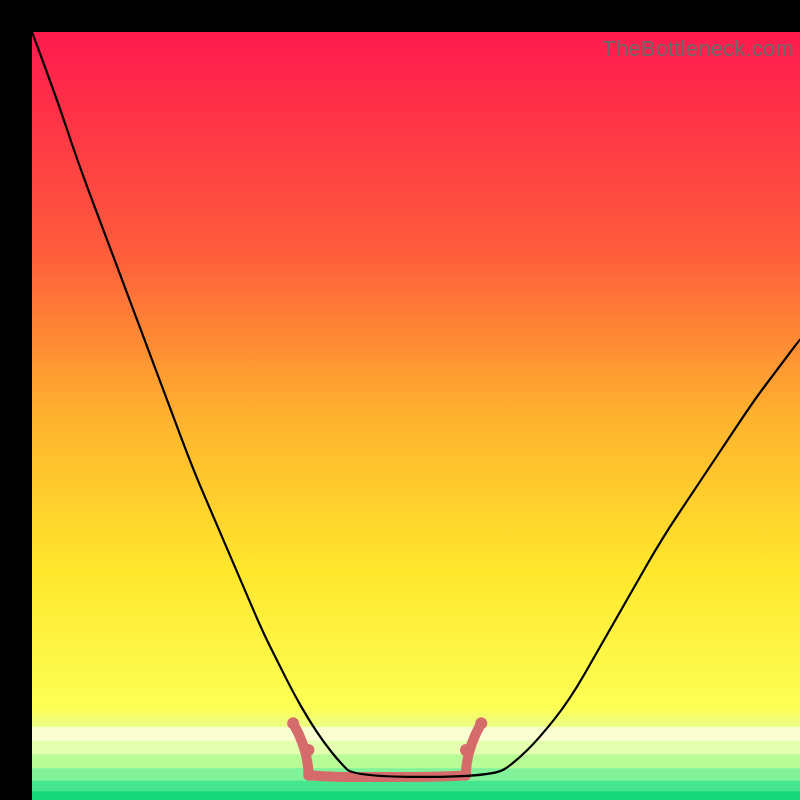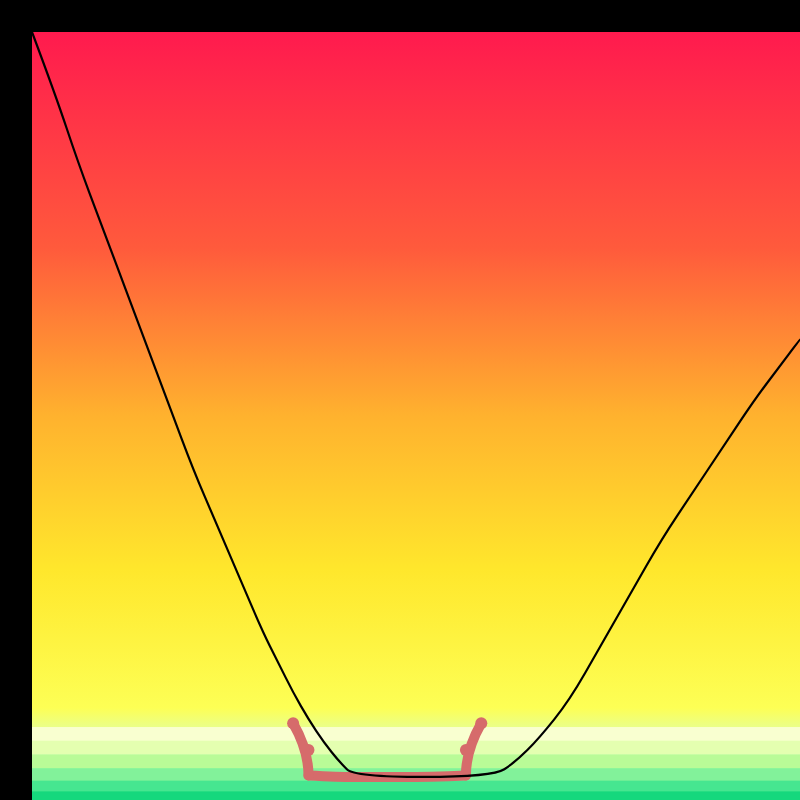--- a/index.html
+++ b/index.html
@@ -39,20 +39,21 @@
     z-index: 50;
     user-select: none;
   }
   svg { display: block; }
 </style>
 </head>
 <body>
 
 <div class="frame">
   <div class="plot">
+    <div class="watermark">TheBottleneck.com</div>
     <svg id="chart-svg" width="768" height="768" viewBox="0 0 768 768">
         <defs>
           <linearGradient id="bg-grad" x1="0" y1="0" x2="0" y2="1">
             <stop offset="0%" stop-color="#ff1a4e"></stop>
             <stop offset="28.000000000000004%" stop-color="#ff5a3c"></stop>
             <stop offset="50%" stop-color="#ffb22e"></stop>
             <stop offset="70%" stop-color="#ffe72c"></stop>
             <stop offset="88%" stop-color="#fdff55"></stop>
             <stop offset="92%" stop-color="#dfffa7"></stop>
             <stop offset="96%" stop-color="#6df7a0"></stop>

